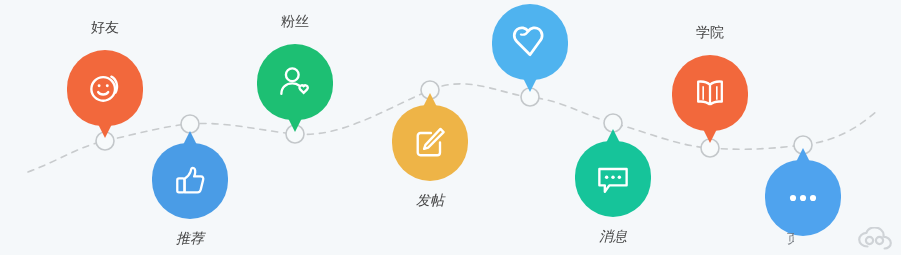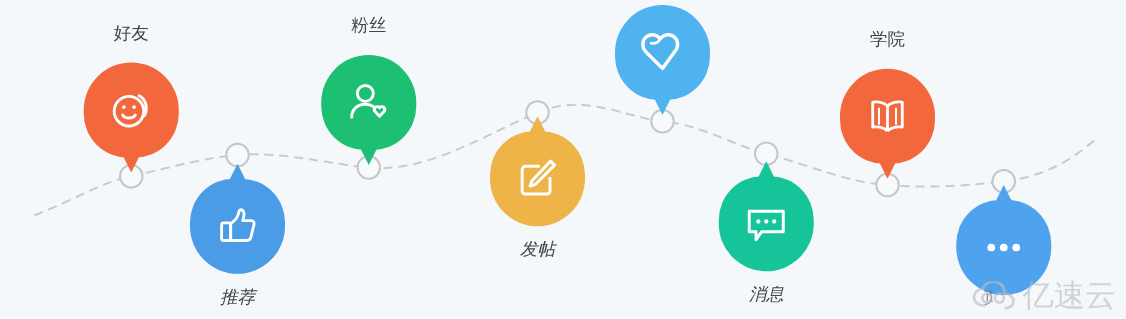--- a/index.html
+++ b/index.html
@@ -243,16 +243,15 @@
 
   <div id="watermark">
     <svg width="36" height="24" viewBox="0 0 36 24">
       <path d="M10.5,19.5 C5.8,19.5 2.2,16.4 2.2,12.6 C2.2,9 5.3,6.1 9.4,5.8
                C10.6,2.6 13.9,0.5 17.7,0.5 C22.6,0.5 26.6,3.9 26.6,8.1
                C26.6,8.6 26.5,9.1 26.4,9.6 C30.6,9.9 33.8,12.7 33.8,16.1
                C33.8,19.1 31.1,21.5 27.6,21.5" fill="none" stroke="#b9bdc2" stroke-width="2.2" stroke-linecap="round"></path>
       <circle cx="12.5" cy="13.5" r="3.6" fill="none" stroke="#b9bdc2" stroke-width="2.2"></circle>
       <circle cx="22.5" cy="13.5" r="3.6" fill="none" stroke="#b9bdc2" stroke-width="2.2"></circle>
     </svg>
-    <span class="wm-text">亿速云</span>
   </div>
 
 </div>
 
 </body></html>

